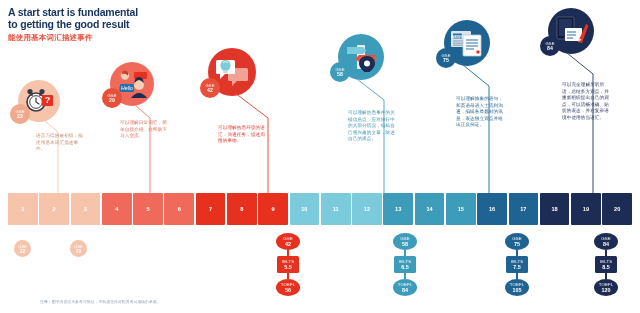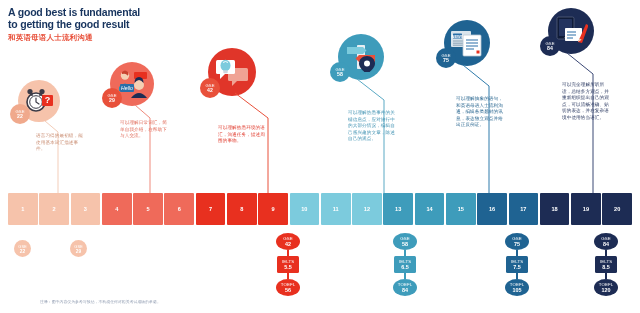--- a/index.html
+++ b/index.html
@@ -82,23 +82,23 @@
     position: absolute; left: 40px; top: 299px;
     font-size: 3.8px; color: #8f9bb0; letter-spacing: .1px;
   }
 </style>
 </head>
 <body>
 
 <div id="stage">
 
   <div id="heading">
-    <div class="h-en">A good best is fundamental</div>
+    <div class="h-en">A start start is fundamental</div>
     <div class="h-en">to getting the good result</div>
-    <div class="h-cn">和英语母语人士流利沟通</div>
+    <div class="h-cn">能使用基本词汇描述事件</div>
   </div>
 
   <div class="milestone" style="left:18px; top:80px;">
     <div class="mile-icon" style="width:42px;height:42px;background:#f6c3ab;">
       <svg width="30" height="26" viewBox="0 0 30 26">
         <circle cx="12" cy="14" r="9" fill="#fff" stroke="#3b3b47" stroke-width="1.6"></circle>
         <circle cx="12" cy="14" r="6.3" fill="#fff" stroke="#3b3b47" stroke-width="1"></circle>
         <path d="M12 10 v4 l3 2" stroke="#3b3b47" stroke-width="1.2" fill="none" stroke-linecap="round"></path>
         <path d="M5 4 L8 7 M19 4 L16 7" stroke="#3b3b47" stroke-width="1.8" stroke-linecap="round"></path>
         <circle cx="6" cy="3.5" r="2.6" fill="#3b3b47"></circle>

